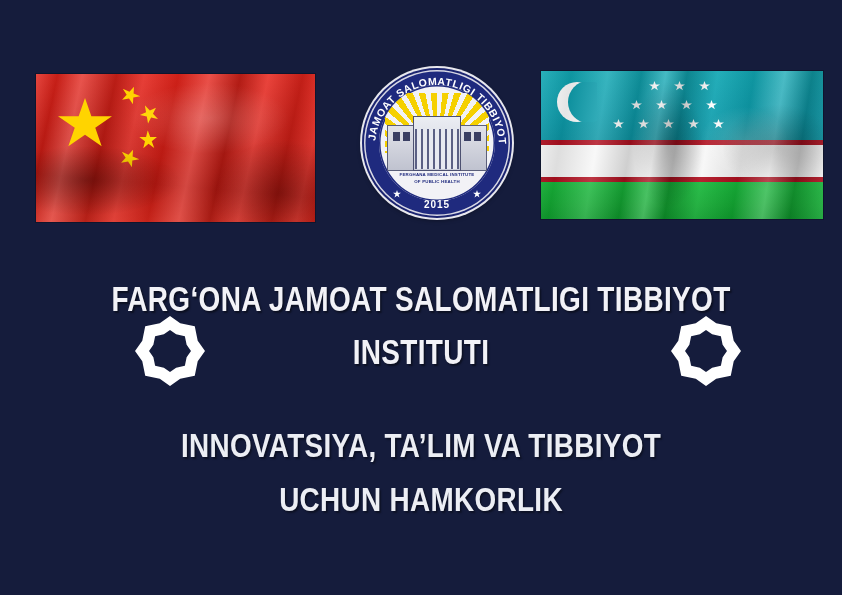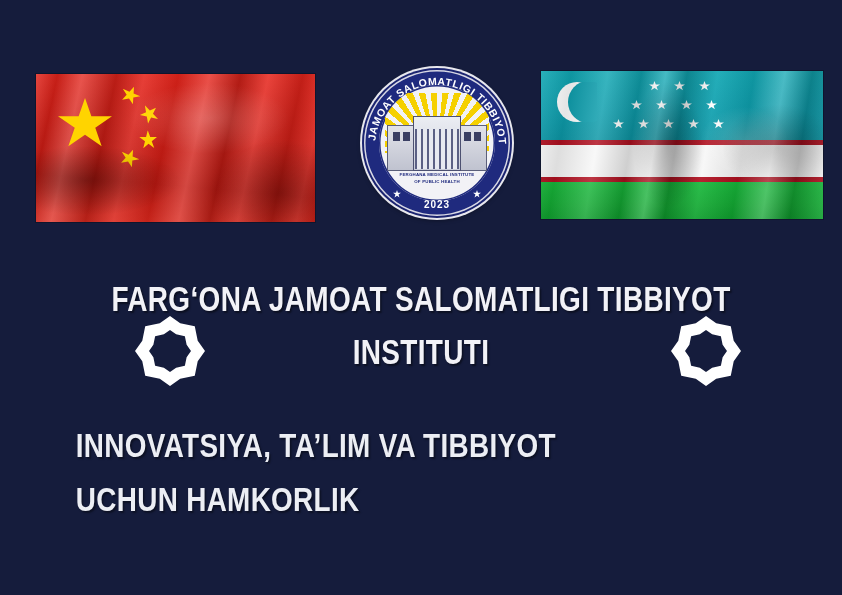--- a/index.html
+++ b/index.html
@@ -222,20 +222,21 @@
     line-height: 53px;
     letter-spacing: 0.4px;
     transform: scaleX(0.80);
     transform-origin: center;
     text-shadow: 2px 2px 2px rgba(0,0,0,0.45);
     white-space: nowrap;
   }
 
   .slogan-block {
     position: absolute; left: 0; top: 418px; width: 842px;
+    text-align: center;
   }
   .slogan-line {
     color: #eceef4;
     font-family: "Liberation Sans", sans-serif;
     font-weight: bold;
     font-size: 34px;
     line-height: 54px;
     letter-spacing: 0.4px;
     transform: scaleX(0.82);
     transform-origin: center;
@@ -304,21 +305,21 @@
           <div class="bcols"></div>
         </div>
         <div class="emblem-caption">
           <div>FERGHANA MEDICAL INSTITUTE</div>
           <div>OF PUBLIC HEALTH</div>
         </div>
       </div>
 
       <div class="emblem-star l"></div>
       <div class="emblem-star r"></div>
-      <div class="emblem-year">2023</div>
+      <div class="emblem-year">2015</div>
     </div>
 
     <div class="flag flag-uz">
       <div class="uz-band uz-blue"></div>
       <div class="uz-band uz-red1"></div>
       <div class="uz-band uz-white"></div>
       <div class="uz-band uz-red2"></div>
       <div class="uz-band uz-green"></div>
 
       <div class="uz-crescent"></div>

